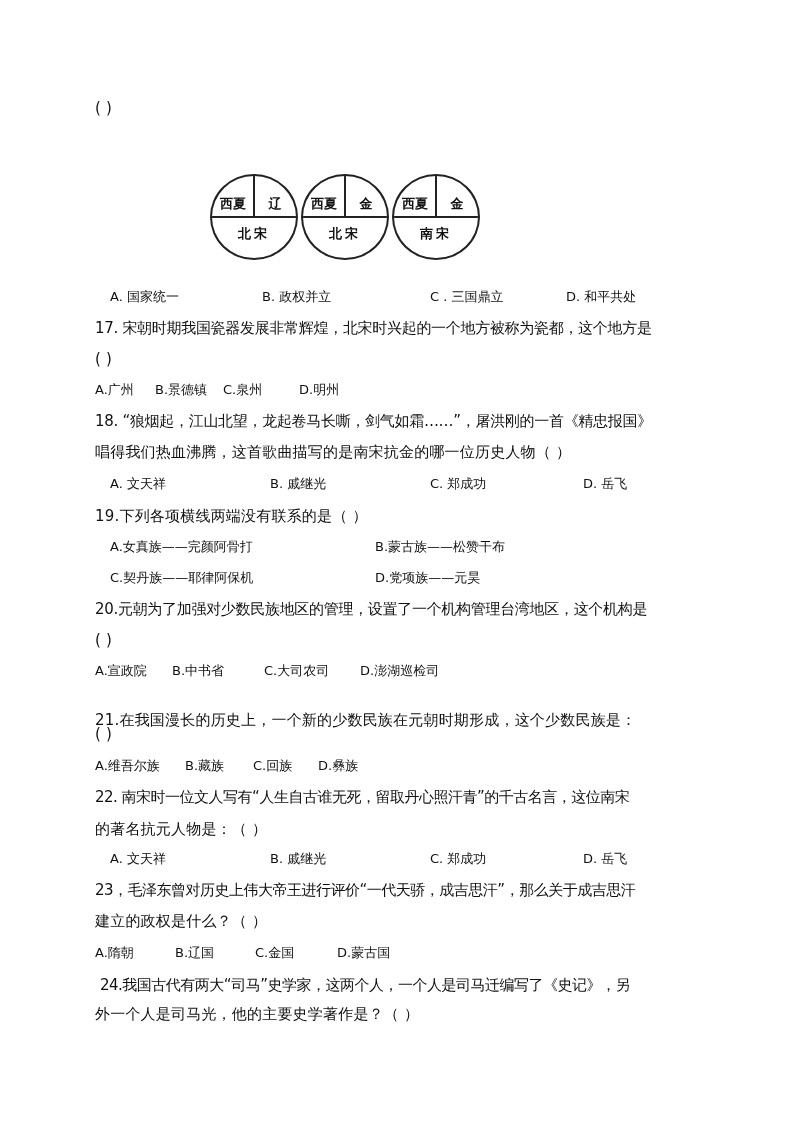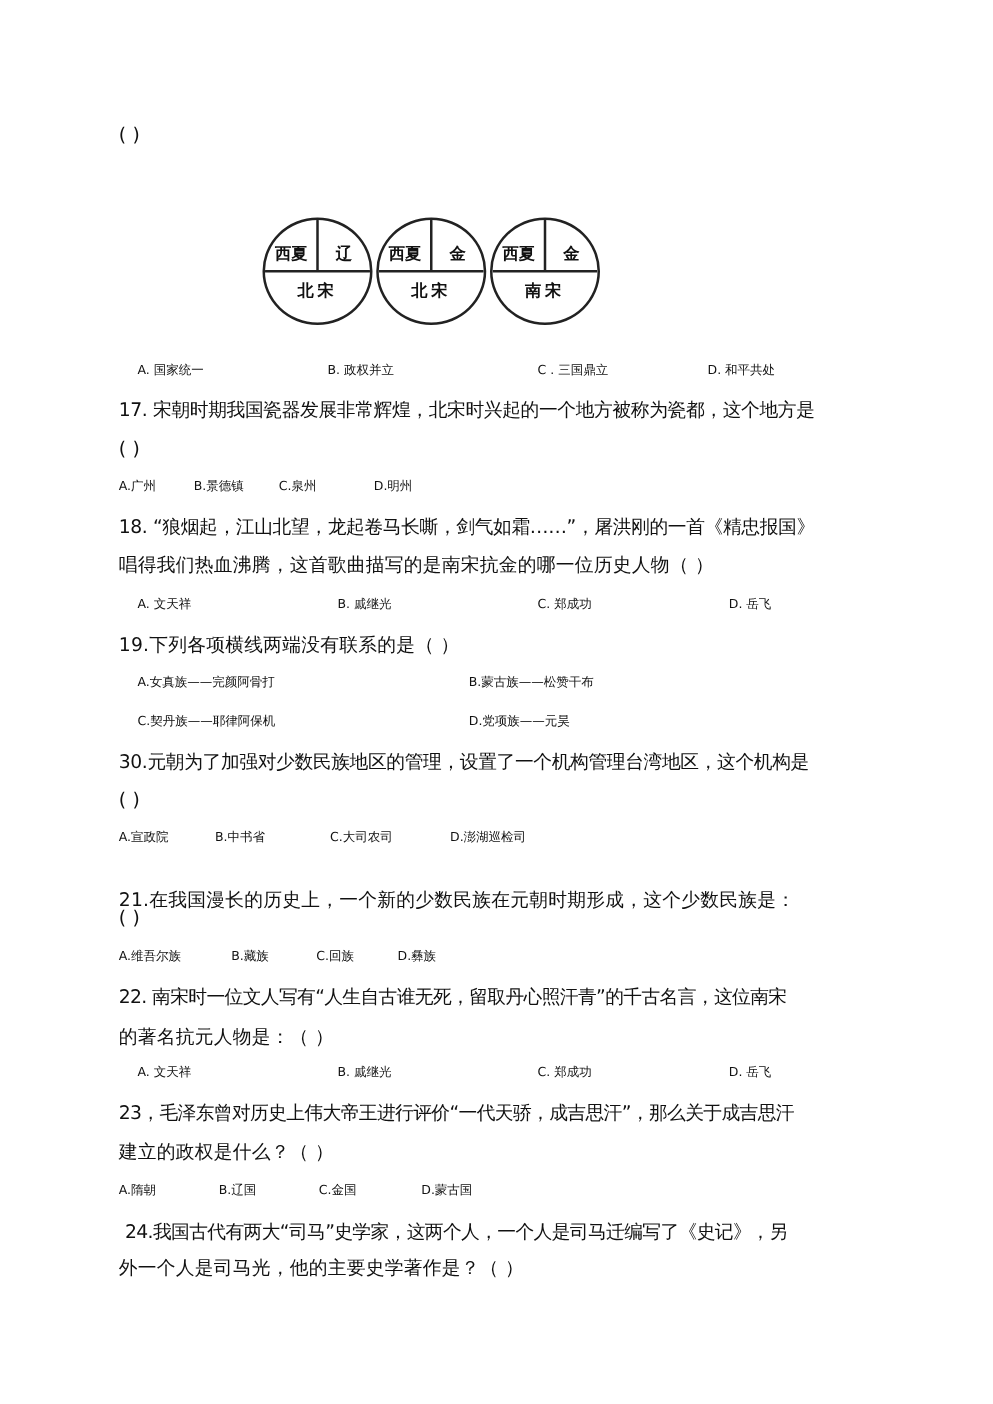--- a/index.html
+++ b/index.html
@@ -5,21 +5,21 @@
   html, body { margin: 0; padding: 0; background: #ffffff; }
   body {
     width: 794px; height: 1123px; position: relative; overflow: hidden;
     font-family: "DejaVu Sans", "Liberation Sans", sans-serif;
     color: #111111;
   }
   .line {
     position: absolute; left: 95px; font-size: 15px; line-height: 20px;
     white-space: nowrap; letter-spacing: 0.2px;
   }
-  .opt { position: absolute; white-space: nowrap; font-size: 10px; line-height: 20px; }
+  .opt { position: absolute; white-space: nowrap; font-size: 13px; line-height: 20px; }
   .diagram { position: absolute; left: 210px; top: 174px; width: 272px; height: 86px; }
   .circle {
     position: absolute; top: 0; width: 84px; height: 82px; border: 2px solid #222;
     border-radius: 50%; overflow: hidden; background: #fff;
   }
   .circle .hline { position: absolute; left: 0; right: 0; top: 40px; height: 2px; background: #222; }
   .circle .vline { position: absolute; left: 41px; top: 0; width: 2px; height: 41px; background: #222; }
   .circle .cell { position: absolute; font-size: 13px; font-weight: bold; line-height: 16px; text-align: center; }
   .circle .tl { left: 2px; width: 38px; top: 20px; }
   .circle .tr { left: 44px; width: 38px; top: 20px; }
@@ -80,21 +80,21 @@
 </div>
 
 <div class="line" style="top:506px;">19.下列各项横线两端没有联系的是（        ）</div>
 <div>
   <span class="opt" style="left:110px; top:537px;">A.女真族——完颜阿骨打</span>
   <span class="opt" style="left:375px; top:537px;">B.蒙古族——松赞干布</span>
   <span class="opt" style="left:110px; top:568px;">C.契丹族——耶律阿保机</span>
   <span class="opt" style="left:375px; top:568px;">D.党项族——元昊</span>
 </div>
 
-<div class="line" style="top:599px; letter-spacing:-0.3px;">30.元朝为了加强对少数民族地区的管理，设置了一个机构管理台湾地区，这个机构是</div>
+<div class="line" style="top:599px; letter-spacing:-0.3px;">20.元朝为了加强对少数民族地区的管理，设置了一个机构管理台湾地区，这个机构是</div>
 <div class="line" style="top:630px;">(        )</div>
 <div>
   <span class="opt" style="left:95px; top:661px;">A.宣政院</span>
   <span class="opt" style="left:172px; top:661px;">B.中书省</span>
   <span class="opt" style="left:264px; top:661px;text-align:right;">C.大司农司</span>
   <span class="opt" style="left:360px; top:661px;">D.澎湖巡检司</span>
 </div>
 
 <div class="line" style="top:694px;margin-top:16px;">21.在我国漫长的历史上，一个新的少数民族在元朝时期形成，这个少数民族是：</div>
 <div class="line" style="top:724px;">(       )</div>

